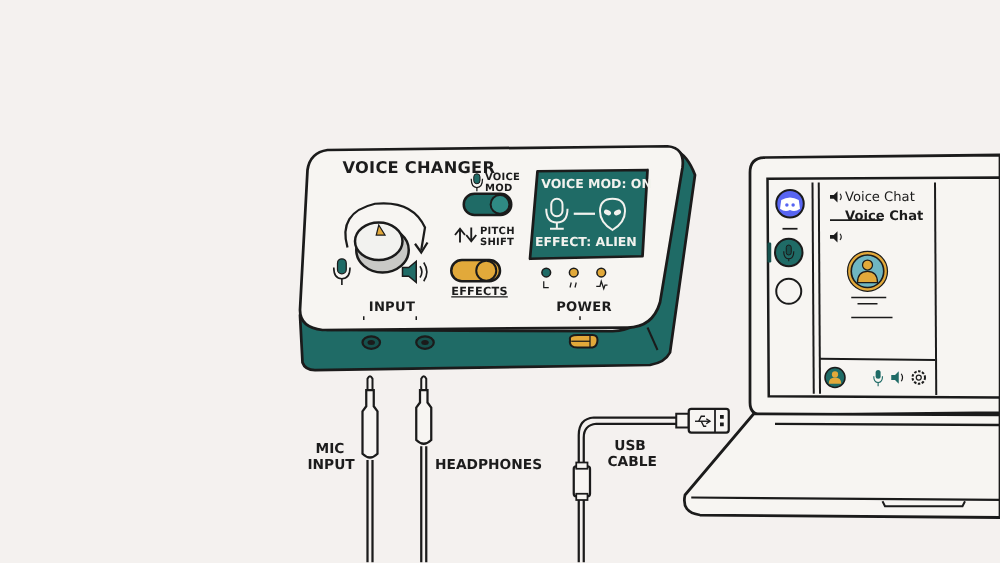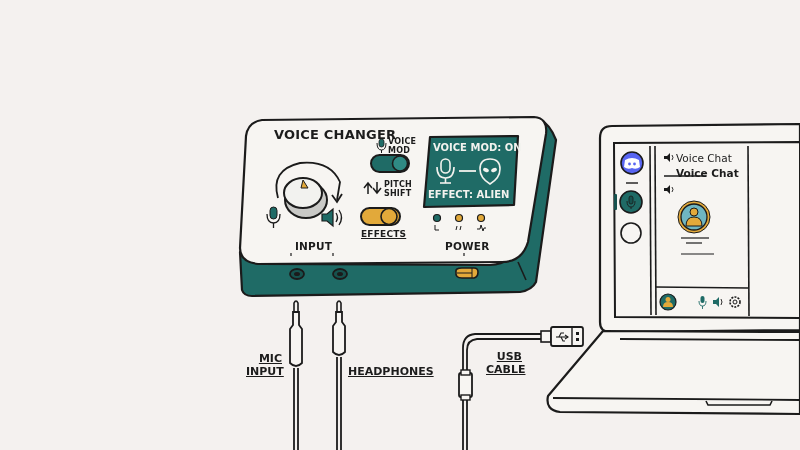--- a/index.html
+++ b/index.html
@@ -1,20 +1,20 @@
 <!DOCTYPE html>
 <html><head>
 <meta charset="utf-8">
 <style>
   html, body { margin:0; padding:0; }
   body { width:800px; height:450px; background:#f4f1ef; position:relative; overflow:hidden;
          font-family:"DejaVu Sans", sans-serif; color:#1b1b1b; }
   svg.stage { position:absolute; left:0; top:0; }
   .lbl { position:absolute; font-family:"DejaVu Sans", sans-serif; font-weight:bold; color:#1c1c1c; letter-spacing:0.2px; }
-  .cap { position:absolute; font-family:"DejaVu Sans", sans-serif; font-weight:bold; font-size:11px; line-height:13px; text-align:right; color:#1c1c1c;text-decoration:underline; }
+  .cap { position:absolute; font-family:"DejaVu Sans", sans-serif; font-weight:bold; font-size:11px; line-height:13px; text-align:center; color:#1c1c1c; }
   .scr { position:absolute; font-family:"DejaVu Sans", sans-serif; font-weight:bold; color:#f2f2ee; font-size:10px; }
   .chat { position:absolute; font-family:"DejaVu Sans", sans-serif; font-size:10.5px; color:#1c1c1c; }
 </style>
 </head>
 <body>
 
 <svg class="stage" width="800" height="450" viewBox="0 0 800 450">
 
   <g>
     <path d="M240 252 L242 290 Q244 296 252 296 L520 292 Q532 290 536 282 L556 140 Q550 124 540 120 L520 246 Q512 264 490 265 L262 264 Q244 262 240 252 Z" fill="#1f6b66" stroke="#1b1b1b" stroke-width="2.2" stroke-linejoin="round"></path>

